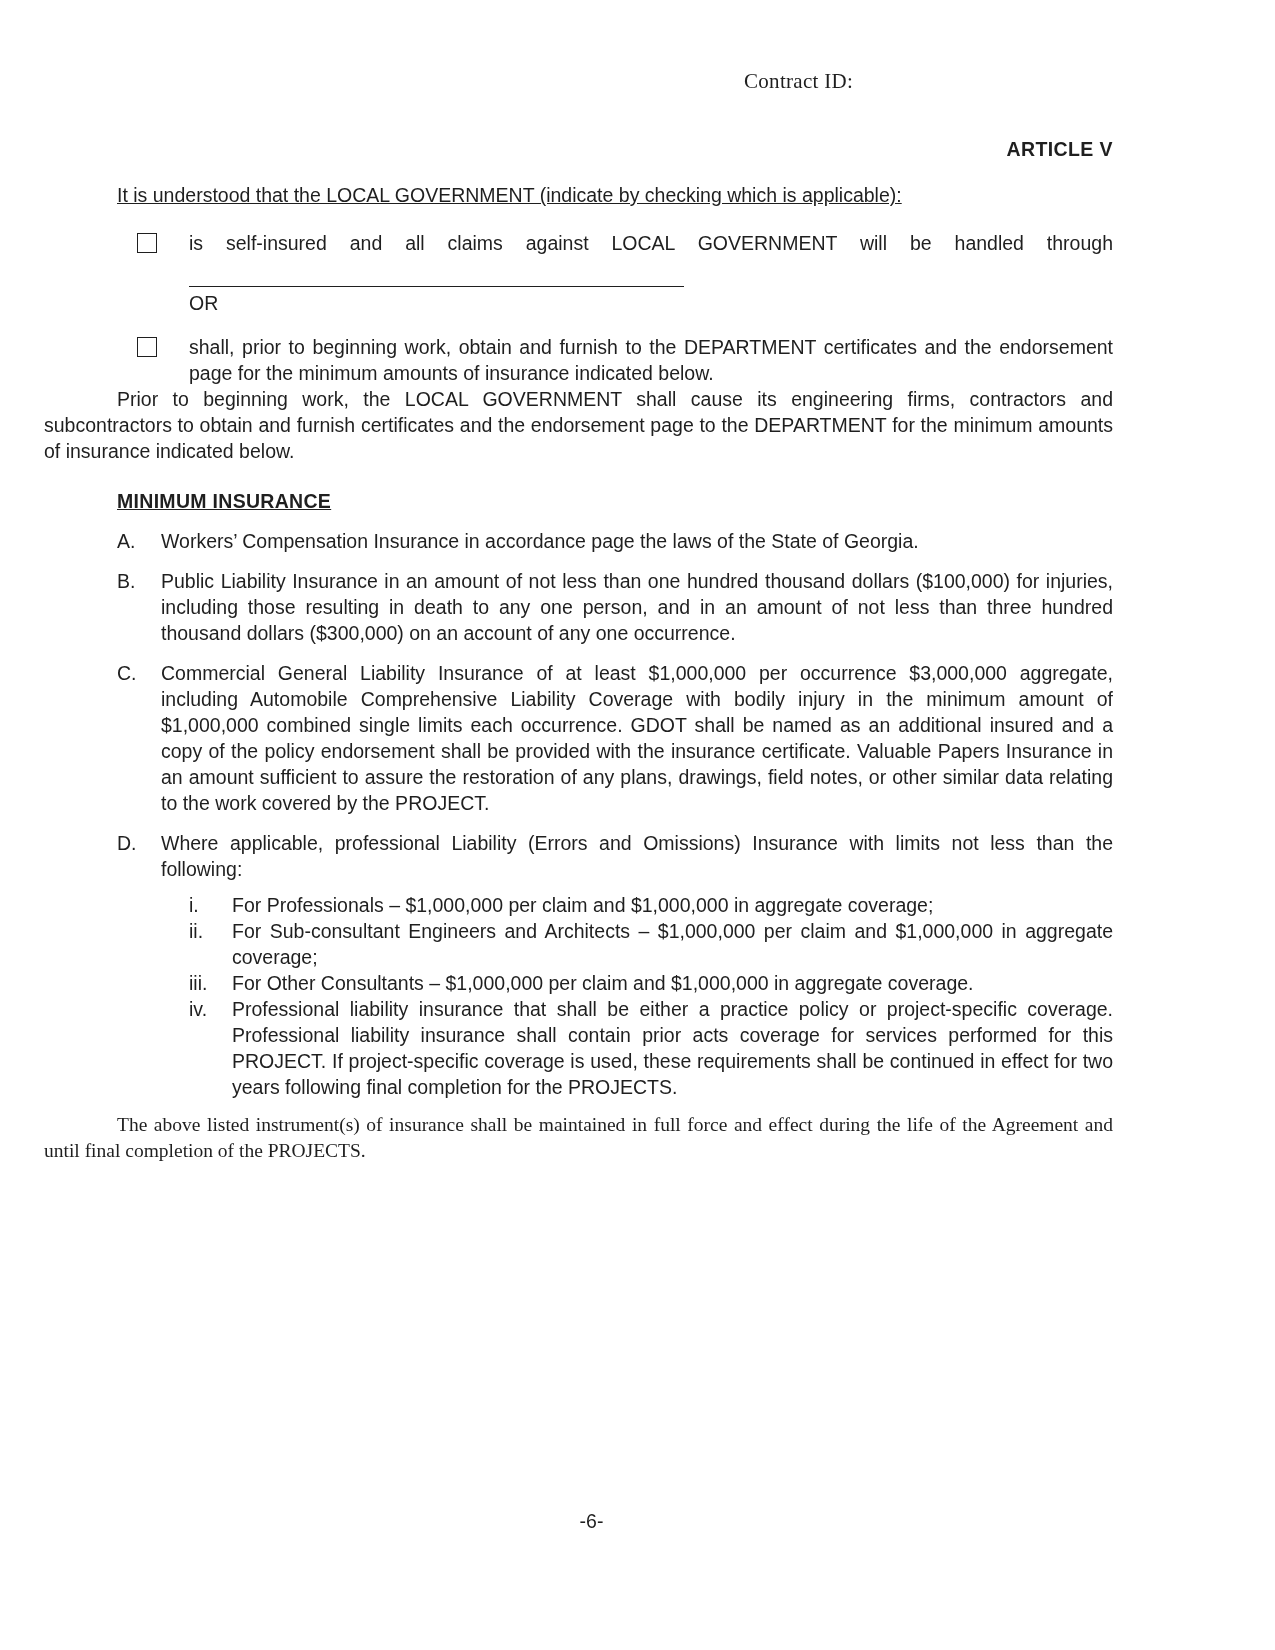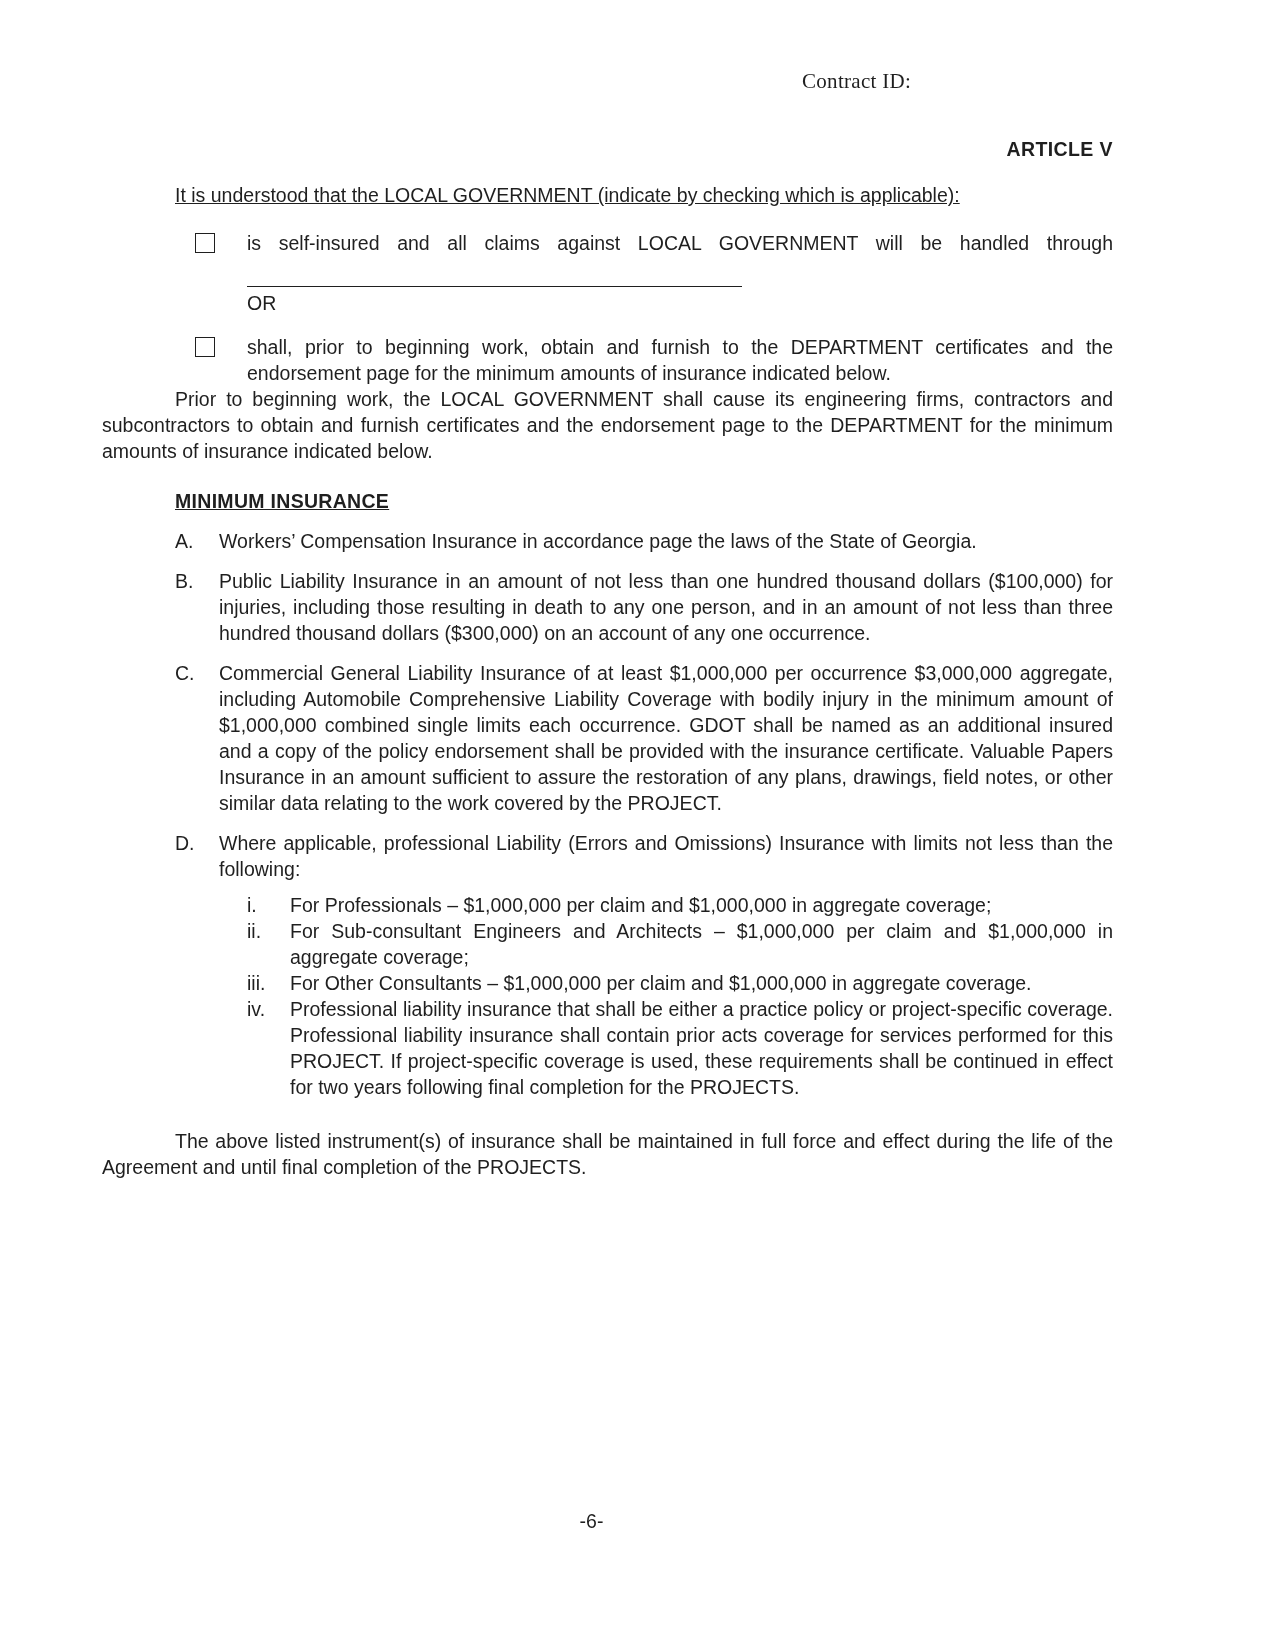--- a/index.html
+++ b/index.html
@@ -9,21 +9,21 @@
     height: 1650px;
     position: relative;
     font-family: "Liberation Sans", sans-serif;
     color: #1f1f1f;
     overflow: hidden;
   }
   .page {
     position: relative;
     width: 1275px;
     height: 1650px;
-    padding: 68px 162px 0 102px;
+    padding: 68px 162px 0 44px;
     font-size: 19.5px;
     line-height: 26px;
   }
   .contract-id {
     font-family: "Liberation Serif", serif;
     font-size: 21px;
     margin-left: 700px;
     letter-spacing: 0.3px;
   }
   .title-block {
@@ -95,23 +95,24 @@
     margin-left: 145px;
   }
   .sub-label {
     flex: 0 0 43px;
   }
   .sub-text {
     flex: 1 1 auto;
     text-align: justify;
   }
   .closing {
-    margin-top: 28px;
+    margin-top: 12px;
     text-align: justify;
     text-indent: 73px;
+    font-family: Liberation Serif, serif;
   }
   .page-number {
     position: absolute;
     top: 1508px;
     left: 70px;
     width: 1043px;
     text-align: center;
     font-size: 19.5px;
   }
 </style>

